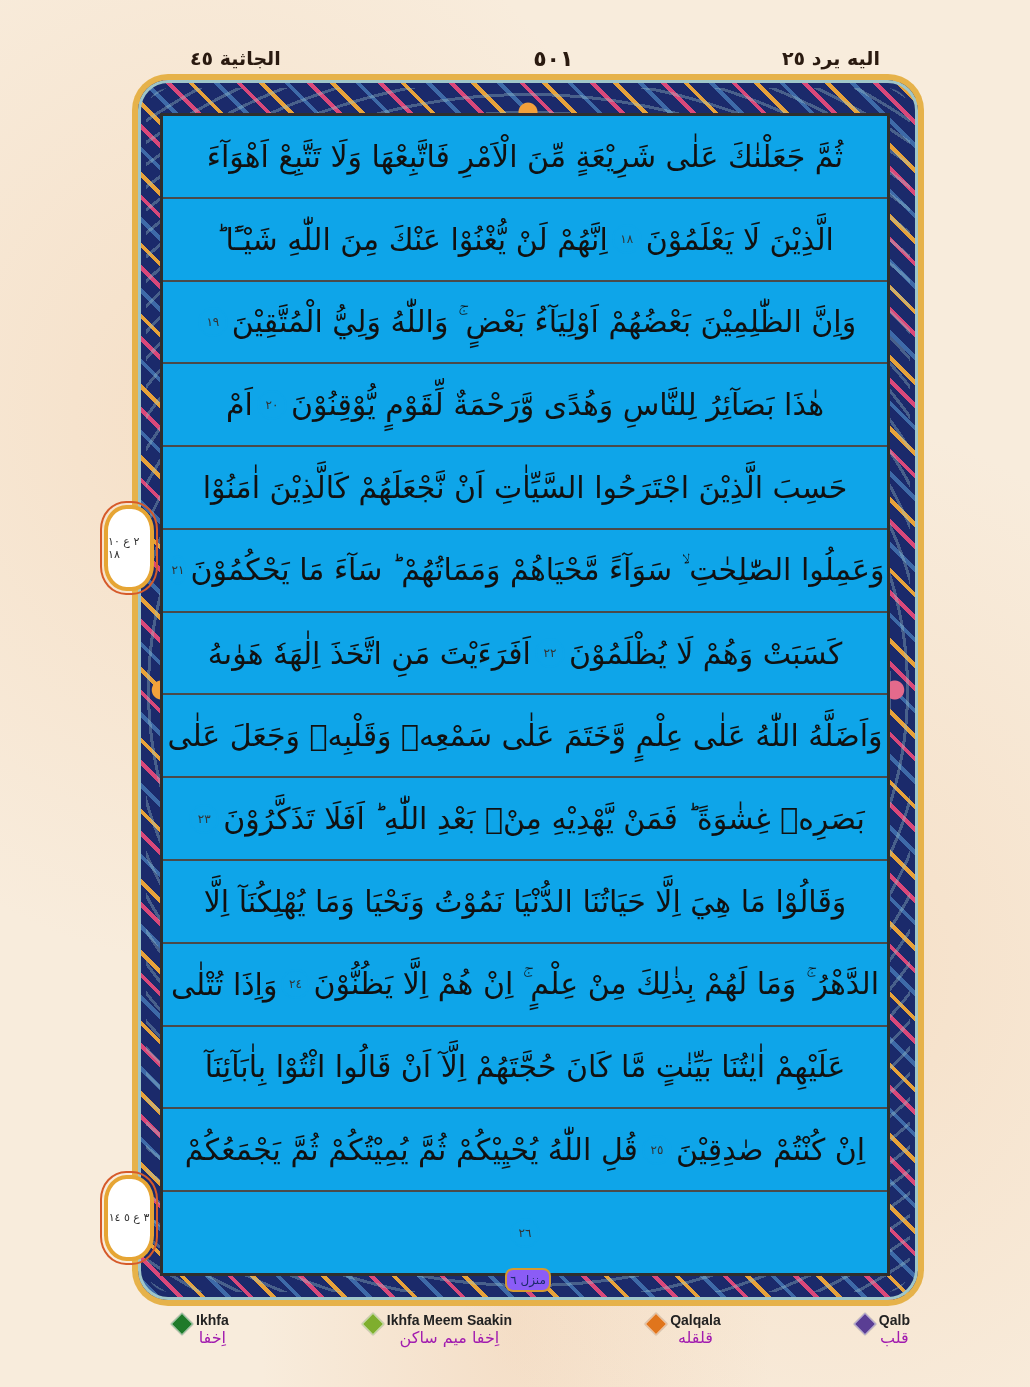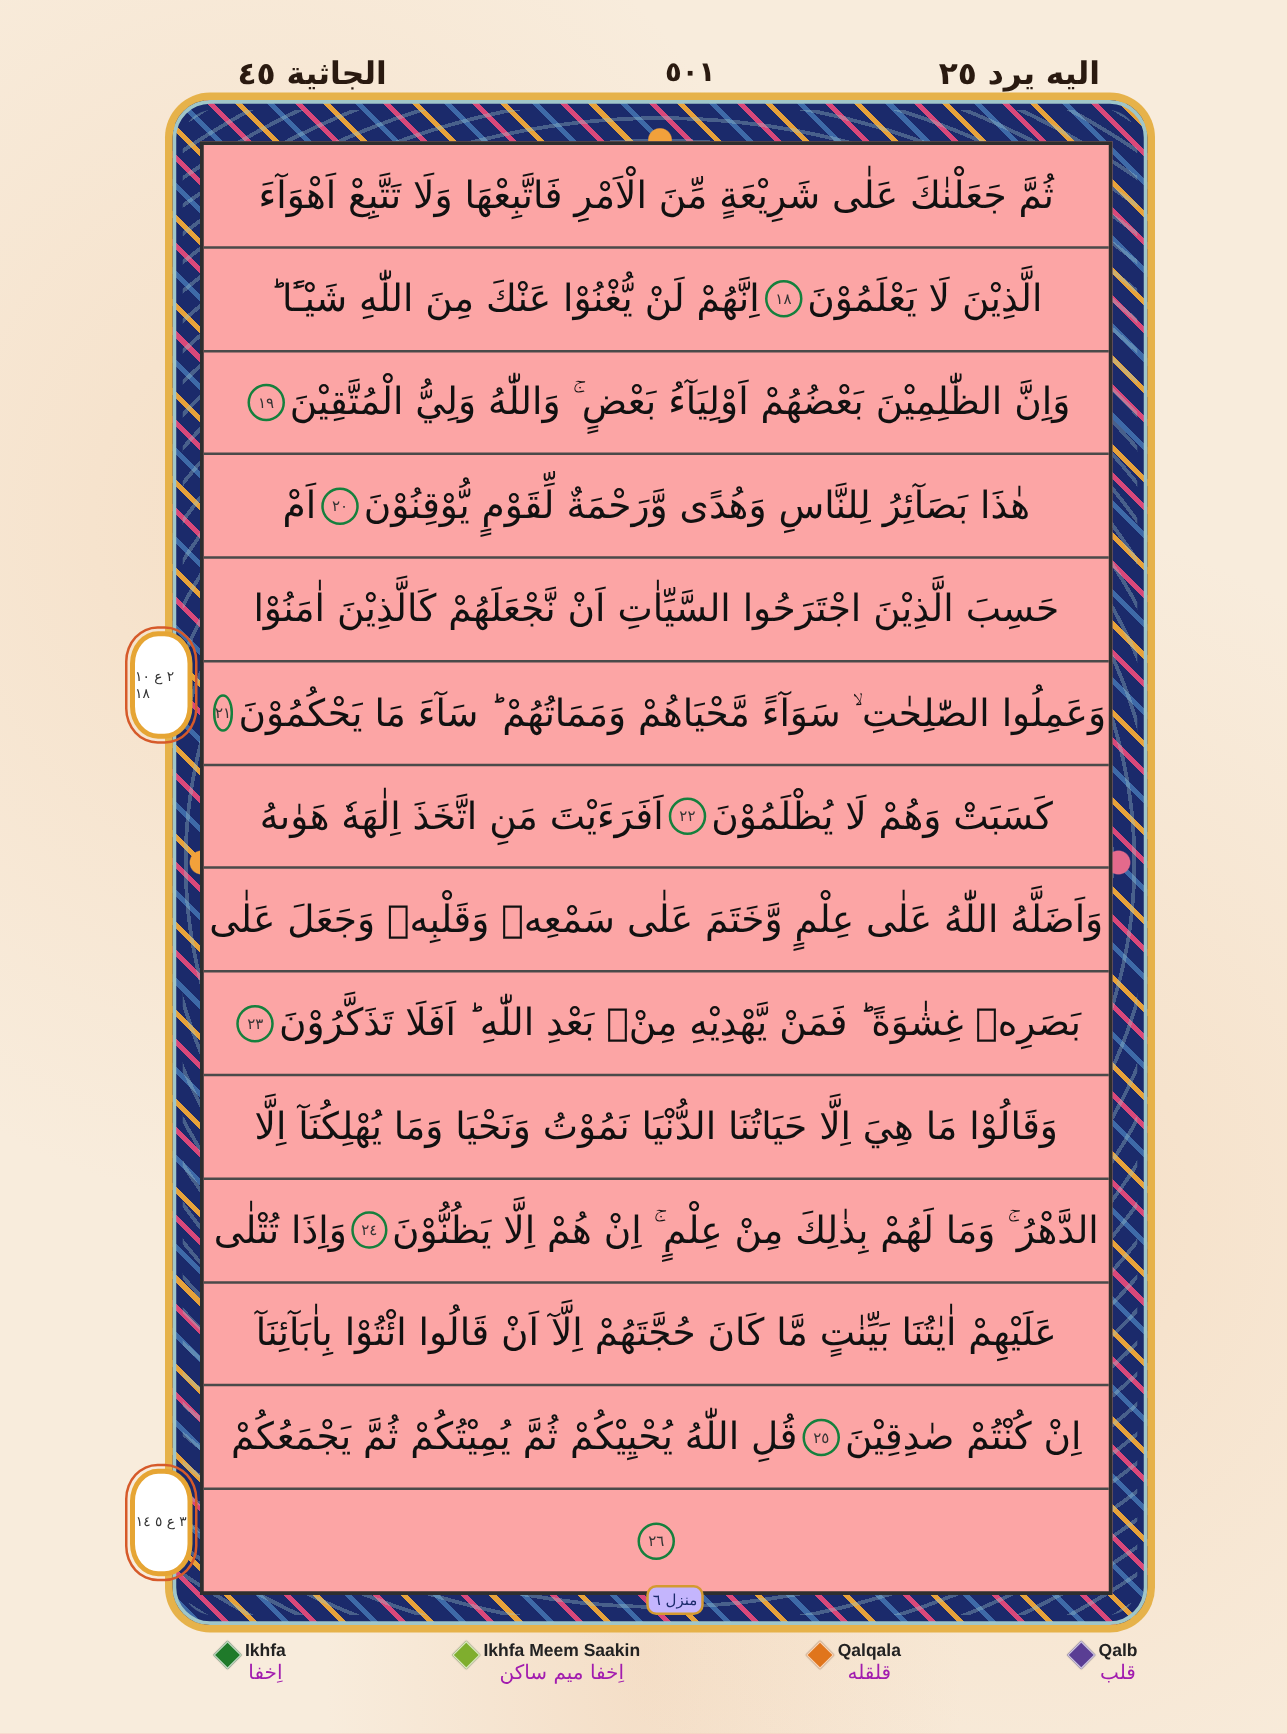--- a/index.html
+++ b/index.html
@@ -11,21 +11,21 @@
       radial-gradient(ellipse at 80% 70%, rgba(240,200,160,0.35) 0%, transparent 40%),
       radial-gradient(ellipse at 50% 95%, rgba(235,190,150,0.3) 0%, transparent 35%),
       #f8ecdc;
     font-family: "DejaVu Sans", sans-serif;
   }
   .header {
     position: absolute; top: 40px; left: 190px; width: 690px; height: 36px;
     display: flex; justify-content: space-between; align-items: center;
     direction: rtl; color: #2a1a10;
   }
-  .header span { font-family: "DejaVu Sans", sans-serif; font-size: 25px; font-weight: bold; }
+  .header span { font-family: "DejaVu Sans", sans-serif; font-size: 19px; font-weight: bold; }
   .header .pagenum { font-size: 22px; margin-left: 44px; }
 
   
   .frame {
     position: absolute; left: 138px; top: 80px; width: 780px; height: 1220px;
     border-radius: 30px;
     background:
       repeating-linear-gradient(45deg, #1b2a6b 0 14px, #3e6aa8 14px 18px, #1b2a6b 18px 30px, #d9487a 30px 34px, #1b2a6b 34px 46px, #e7a23a 46px 50px),
       #1b2a6b;
     box-shadow: 0 0 0 3px #9fc6c9 inset, 0 0 0 6px #e6b24a;
@@ -37,52 +37,52 @@
       radial-gradient(circle at 50% 2%, #f2a13b 0 9px, transparent 10px),
       radial-gradient(circle at 90% 10%, #e46a8c 0 10px, transparent 11px),
       radial-gradient(circle at 2% 50%, #f2a13b 0 9px, transparent 10px),
       radial-gradient(circle at 98% 50%, #e46a8c 0 9px, transparent 10px),
       radial-gradient(circle at 10% 90%, #f2a13b 0 10px, transparent 11px),
       radial-gradient(circle at 90% 90%, #e46a8c 0 10px, transparent 11px),
       repeating-radial-gradient(circle at 50% 50%, rgba(159,198,201,0.35) 0 3px, transparent 3px 18px);
   }
   .text-panel {
     position: absolute; left: 160px; top: 113px; width: 730px; height: 1163px;
-    background: #fca5a5; border: 3px solid #2e2e2e;
+    background: #0ea5e9; border: 3px solid #2e2e2e;
     display: flex; flex-direction: column;
   }
   .line {
     flex: 1; border-bottom: 2px solid #4a4a4a;
     display: flex; align-items: center; justify-content: center;
     direction: rtl; unicode-bidi: embed;
     font-family: "DejaVu Sans", sans-serif; font-size: 30px; color: #111;
     padding: 0 8px; white-space: nowrap; overflow: hidden;
     text-align: justify; text-align-last: justify;
   }
   .line:last-child { border-bottom: none; }
   .ayah {
     display: inline-flex; align-items: center; justify-content: center;
-    width: 30px; height: 30px; border: 2px solid #15803d; border-radius: 50%;
+    width: 30px; height: 30px; border: 2px solid #0ea5e9; border-radius: 50%;
     font-size: 12px; color: #333; margin: 0 4px;
   }
 
   .side-marker {
     position: absolute; left: 104px; width: 50px; height: 86px;
     background: #ffffff; border: 4px solid #e6a534; border-radius: 45% / 30%;
     display: flex; flex-direction: column; align-items: center; justify-content: center;
     font-size: 11px; color: #333; line-height: 1.2;
   }
   .side-marker::before {
     content: ""; position: absolute; inset: -8px; border: 2px solid #d65a2a; border-radius: 45% / 30%;
   }
   .manzil {
     position: absolute; left: 505px; top: 1268px; width: 46px; height: 24px;
-    background: #c4b5fd; border: 2px solid #d49a30; border-radius: 8px;
+    background: #8b5cf6; border: 2px solid #d49a30; border-radius: 8px;
     display: flex; align-items: center; justify-content: center;
-    font-size: 12px; color: #1b2a6b; direction: rtl; margin-left: 12px;
+    font-size: 12px; color: #1b2a6b; direction: rtl;
   }
 
   .legend {
     position: absolute; top: 1312px; left: 170px; width: 740px; height: 50px;
     display: flex; justify-content: space-between;
   }
   .legend-item { display: flex; align-items: flex-start; gap: 6px; }
   .diamond {
     width: 16px; height: 16px; transform: rotate(45deg); margin-top: 4px; margin-left: 4px;
     border: 1px solid rgba(255,255,255,0.7); box-shadow: 0 0 1px #555;

